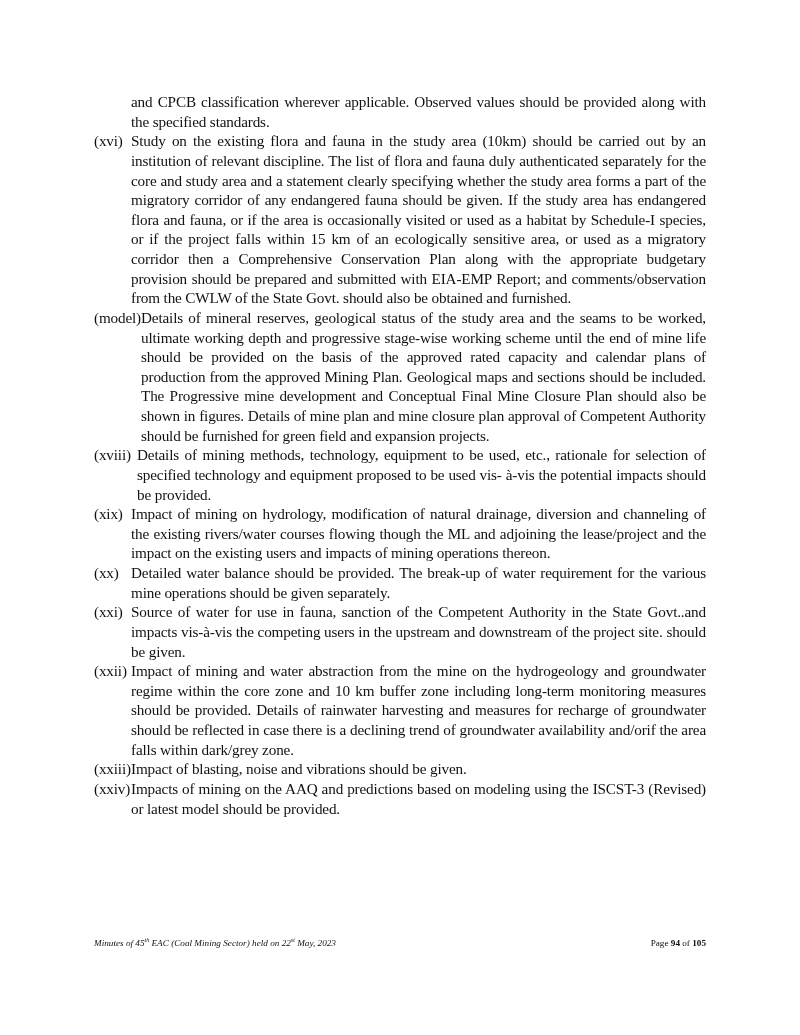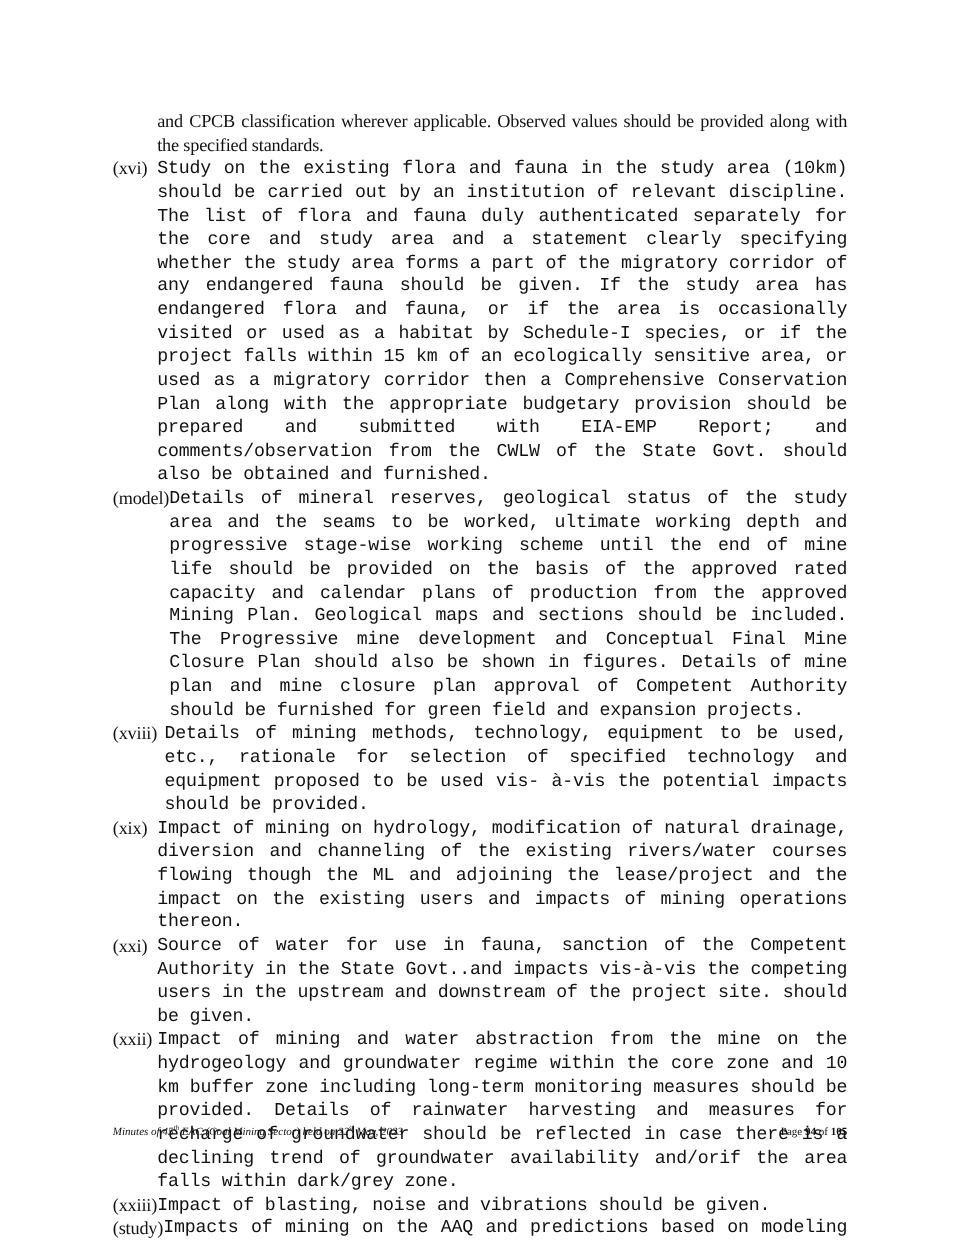--- a/index.html
+++ b/index.html
@@ -36,21 +36,20 @@
       text-align: justify;
       justify-content: space-between;
     }
     .para .num {
       flex: 0 0 37px;
       white-space: nowrap;
     }
     .para .txt {
       flex: 1 1 auto;
       text-align: justify;
-      font-family: Liberation Mono, monospace;
     }
     .cont {
       padding-left: 37px;
       text-align: justify;
     }
     .footer {
       position: absolute;
       top: 937px;
       left: 94px;
       width: 612px;
@@ -80,33 +79,37 @@
     </div>
     <div class="para">
       <span class="num" style="flex-basis:43px">(xviii)</span>
       <span class="txt">Details of mining methods, technology, equipment to be used, etc., rationale for selection of specified technology and equipment proposed to be used vis- à-vis the potential impacts should be provided.</span>
     </div>
     <div class="para">
       <span class="num">(xix)</span>
       <span class="txt">Impact of mining on hydrology, modification of natural drainage, diversion and channeling of the existing rivers/water courses flowing though the ML and adjoining the lease/project and the impact on the existing users and impacts of mining operations thereon.</span>
     </div>
     <div class="para">
+      <span class="num">(xx)</span>
+      <span class="txt">Detailed water balance should be provided. The break-up of water requirement for the various mine operations should be given separately.</span>
+    </div>
+    <div class="para">
       <span class="num">(xxi)</span>
       <span class="txt">Source of water for use in fauna, sanction of the Competent Authority in the State Govt..and impacts vis-à-vis the competing users in the upstream and downstream of the project site. should be given.</span>
     </div>
     <div class="para">
       <span class="num">(xxii)</span>
       <span class="txt">Impact of mining and water abstraction from the mine on the hydrogeology and groundwater regime within the core zone and 10 km buffer zone including long-term monitoring measures should be provided. Details of rainwater harvesting and measures for recharge of groundwater should be reflected in case there is a declining trend of groundwater availability and/orif the area falls within dark/grey zone.</span>
     </div>
     <div class="para">
       <span class="num">(xxiii)</span>
       <span class="txt">Impact of blasting, noise and vibrations should be given.</span>
     </div>
     <div class="para">
-      <span class="num">(study)</span>
+      <span class="num">(xxiv)</span>
       <span class="txt">Impacts of mining on the AAQ and predictions based on modeling using the ISCST-3 (Revised) or latest model should be provided.</span>
     </div>
   </div>
 
   <div class="footer">
     <span class="left"><span>Minutes of 45</span><sup>th</sup><span> EAC (Coal Mining Sector) held on 22</span><sup>st</sup><span> May, 2023</span></span>
     <span class="right"><span>Page </span><b>94</b><span> of </span><b>105</b></span>
   </div>
 </div>
 

